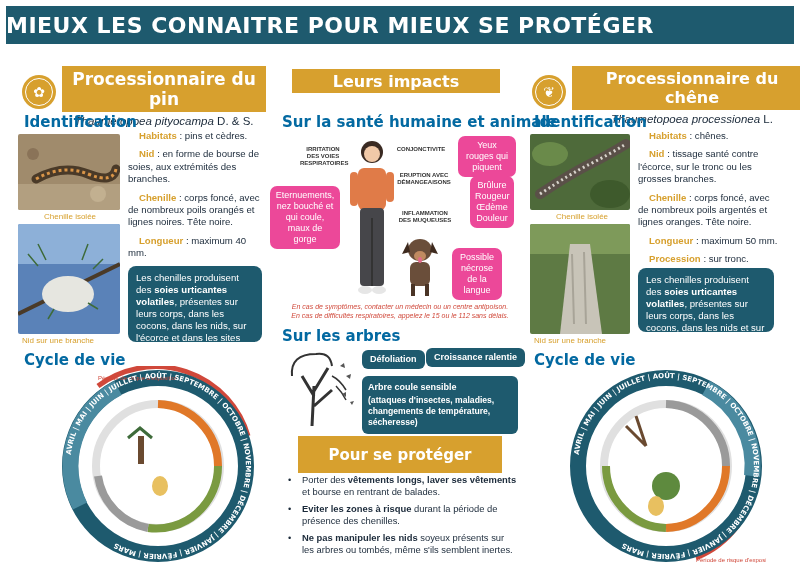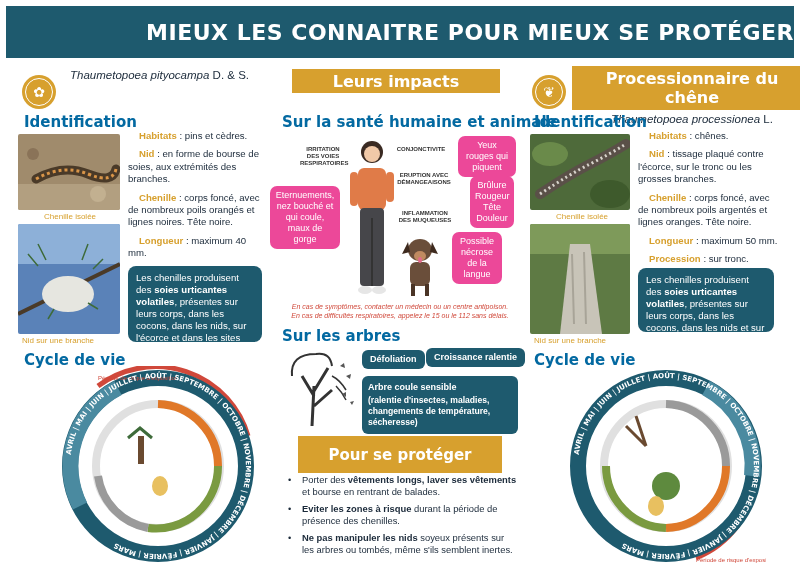--- a/index.html
+++ b/index.html
@@ -1,19 +1,19 @@
 <!DOCTYPE html>
 <html><head>
 <meta charset="utf-8">
 <style>
   * { box-sizing: border-box; margin: 0; padding: 0; }
   html, body { width: 800px; height: 577px; background: #ffffff; overflow: hidden; }
   body { font-family: "Liberation Sans", sans-serif; color: #1b2a3a; position: relative; }
 
-  .title-bar { position: absolute; left: 6px; top: 6px; width: 788px; height: 52px; background: #1e5a6e; display: flex; align-items: center; justify-content: flex-end; }
+  .title-bar { position: absolute; left: 6px; top: 6px; width: 788px; height: 38px; background: #1e5a6e; display: flex; align-items: center; justify-content: flex-start; }
   .title-bar h1 { color: #fff; font-family: "DejaVu Sans", sans-serif; font-weight: bold; font-size: 22px; letter-spacing: 0.5px; }
 
   .gold { background: #d7a02e; color: #fff; }
   .h-teal { color: #0369a1; font-weight: bold; font-family: "DejaVu Sans", sans-serif; }
 
   .species-head { position: absolute; height: 52px; display: flex; align-items: stretch; }
   .species-head .logo { width: 34px; height: 34px; border-radius: 50%; background: #d7a02e; margin-top: 9px; margin-right: 6px; display: flex; align-items: center; justify-content: center; }
   .species-head .logo .inner { width: 28px; height: 28px; border-radius: 50%; border: 1.5px solid #fff; display: flex; align-items: center; justify-content: center; color: #fff; font-size: 14px; }
   .species-head .box { display: flex; flex-direction: column; }
   .species-head .name { background: #d7a02e; color: #fff; font-weight: bold; font-size: 17px; padding: 3px 10px; font-family: "DejaVu Sans", sans-serif; text-align: center; }
@@ -54,20 +54,21 @@
 
 <div class="title-bar">
   <h1>MIEUX LES CONNAITRE POUR MIEUX SE PROTÉGER</h1>
 </div>
 
 <div class="species-head" style="left:22px; top:66px;">
   <div class="logo">
       <div class="inner">✿</div>
     </div>
   <div class="box">
+    <div class="name" style="width:204px;">Processionnaire du pin</div>
     <div class="latin"><i>Thaumetopoea pityocampa</i><span> D. &amp; S.</span></div>
   </div>
 </div>
 
 <div class="section-title h-teal" style="left:24px; top:113px;">Identification</div>
 
 <div class="photo" style="left:18px; top:134px; width:102px; height:76px;">
   <svg width="102" height="76" viewBox="0 0 102 76">
     <rect width="102" height="76" fill="#a08b6c"></rect>
     <rect y="50" width="102" height="26" fill="#b29f80"></rect>
@@ -157,22 +158,22 @@
   </svg>
 </div>
 
 <div class="tiny-label" style="left:300px; top:146px; width:46px;">IRRITATION DES VOIES RESPIRATOIRES</div>
 <div class="tiny-label" style="left:392px; top:146px; width:58px;">CONJONCTIVITE</div>
 <div class="tiny-label" style="left:396px; top:172px; width:56px;">ERUPTION AVEC DÉMANGEAISONS</div>
 <div class="tiny-label" style="left:398px; top:210px; width:54px;">INFLAMMATION DES MUQUEUSES</div>
 
 <div class="bubble" style="left:458px; top:136px; width:58px;">Yeux rouges qui piquent</div>
 <div class="bubble" style="left:270px; top:186px; width:70px;">Eternuements, nez bouché et qui coule, maux de gorge</div>
-<div class="bubble" style="left:470px; top:176px; width:44px;">Brûlure Rougeur Tête Douleur</div>
-<div class="bubble" style="left:452px; top:232px; width:50px;">Possible nécrose de la langue</div>
+<div class="bubble" style="left:470px; top:176px; width:44px;">Brûlure Rougeur Œdème Douleur</div>
+<div class="bubble" style="left:452px; top:248px; width:50px;">Possible nécrose de la langue</div>
 
 <div class="warning">
   <div>En cas de symptômes, contacter un médecin ou un centre antipoison.</div>
   <div>En cas de difficultés respiratoires, appelez le 15 ou le 112 sans délais.</div>
 </div>
 
 <div class="section-title h-teal" style="left:282px; top:327px;">Sur les arbres</div>
 
 <div style="position:absolute; left:282px; top:346px; width:76px; height:80px;">
   <svg width="76" height="80" viewBox="0 0 76 80">
@@ -185,21 +186,21 @@
         <path d="M60 48 l4 -2 l0 5z"></path>
         <path d="M68 56 l4 -1 l-2 4z"></path>
       </g>
   </svg>
 </div>
 
 <div class="tree-chip" style="left:362px; top:350px;">Défoliation</div>
 <div class="tree-chip" style="left:426px; top:348px;">Croissance ralentie</div>
 <div class="tree-chip" style="left:362px; top:376px; width:156px; padding:6px 6px;">
   <div>Arbre coule sensible</div>
-  <div style="font-weight:bold; font-size:8.6px; margin-top:2px;">(ralentie d'insectes, maladies, changements de température, sécheresse)</div>
+  <div style="font-weight:bold; font-size:8.6px; margin-top:2px;">(attaques d'insectes, maladies, changements de température, sécheresse)</div>
 </div>
 
 <div class="protect-head gold">Pour se protéger</div>
 
 <ul class="protect-list">
   <li><span>Porter des </span><b>vêtements longs, laver ses vêtements</b><span> et bourse en rentrant de balades.</span></li>
   <li><span></span><b>Eviter les zones à risque</b><span> durant la période de présence des chenilles.</span></li>
   <li><span></span><b>Ne pas manipuler les nids</b><span> soyeux présents sur les arbres ou tombés, même s'ils semblent inertes.</span></li>
 </ul>
 
@@ -231,21 +232,21 @@
     <rect width="100" height="110" fill="#5e7a44"></rect>
     <rect x="0" y="0" width="100" height="30" fill="#7e9a5a"></rect>
     <path d="M30 110 L40 20 L60 20 L72 110 Z" fill="#c8c4b8"></path>
     <path d="M42 30 L44 100 M54 28 L56 100" stroke="#a8a498" stroke-width="2"></path>
   </svg>
 </div>
 <div class="photo-cap" style="left:534px; top:336px;">Nid sur une branche</div>
 
 <div class="id-text" style="left:638px; top:130px; width:140px;">
   <p><b>Habitats</b><span> : chênes.</span></p>
-  <p><b>Nid</b><span> : tissage plaqué contre l'écorce, sur le tronc ou les grosses branches.</span></p>
+  <p><b>Nid</b><span> : tissage santé contre l'écorce, sur le tronc ou les grosses branches.</span></p>
   <p><b>Chenille</b><span> : corps foncé, avec de nombreux poils argentés et lignes oranges. Tête noire.</span></p>
   <p><b>Longueur</b><span> : maximum 50 mm.</span></p>
   <p><b>Procession</b><span> : sur tronc.</span></p>
 </div>
 
 <div class="note-box" style="left:638px; top:268px; width:136px; height:64px;">
   <span>Les chenilles produisent des </span><b>soies urticantes volatiles</b><span>, présentes sur leurs corps, dans les cocons, dans les nids et sur l'écorce de l'arbre.</span>
 </div>
 
 <div class="section-title h-teal" style="left:534px; top:351px;">Cycle de vie</div>

